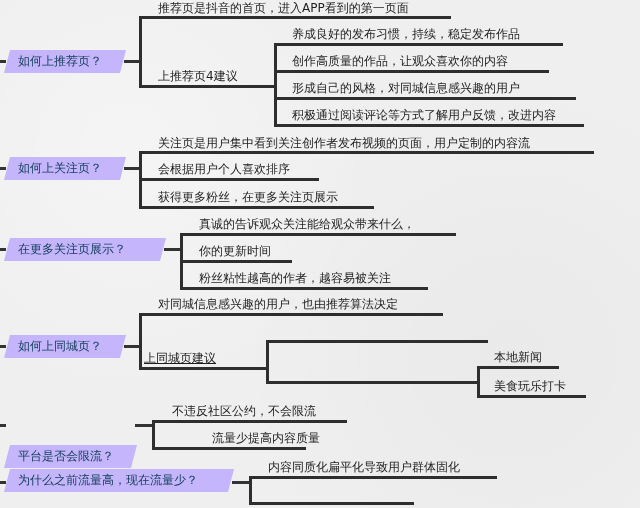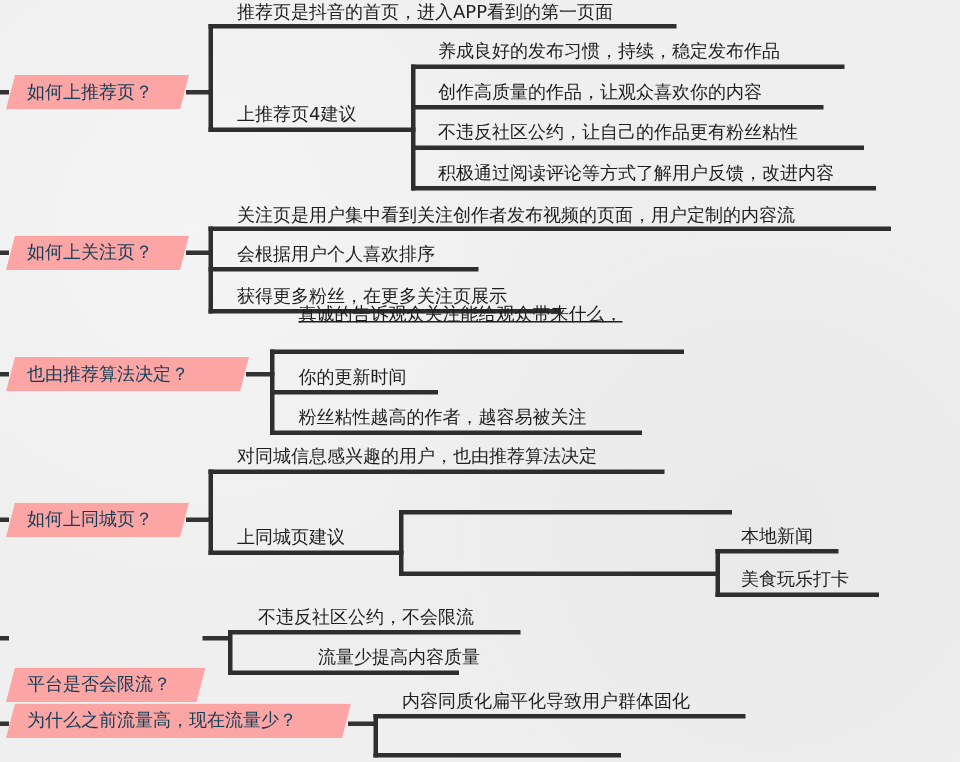--- a/index.html
+++ b/index.html
@@ -6,21 +6,21 @@
   body {
     width:640px; height:508px; overflow:hidden; position:relative;
     background:#efefef;
     background-image: radial-gradient(circle at 20% 30%, rgba(255,255,255,0.35) 0, rgba(255,255,255,0) 40%),
                       radial-gradient(circle at 80% 70%, rgba(0,0,0,0.025) 0, rgba(0,0,0,0) 45%);
     font-family: "DejaVu Sans", "Liberation Sans", sans-serif;
   }
   #canvas { position:absolute; left:0; top:0; width:640px; height:508px; }
   .root {
     position:absolute; height:23px; line-height:23px;
-    background:#fca5a5; color:#123d57; font-size:12px;
+    background:#c4b5fd; color:#123d57; font-size:12px;
     padding-left:14px; box-sizing:border-box;
     clip-path: polygon(6px 0, 100% 0, calc(100% - 6px) 100%, 0 100%);
     white-space:nowrap;
   }
   .stub { position:absolute; height:3px; background:#333; }
   .hline { position:absolute; height:3px; background:#2e2e2e; }
   .vline { position:absolute; width:3px; background:#2e2e2e; }
   .label {
     position:absolute; font-size:12px; color:#1e1e1e; white-space:nowrap;
     line-height:14px;
@@ -39,54 +39,54 @@
   <div class="hline" style="left:139px;top:16px;width:312px;"></div>
   <div class="label" style="left:158px;top:1px;">推荐页是抖音的首页，进入APP看到的第一页面</div>
   <div class="hline" style="left:139px;top:85px;width:138px;"></div>
   <div class="label" style="left:158px;top:69px;">上推荐页4建议</div>
   <div class="vline" style="left:274px;top:43px;height:84px;"></div>
   <div class="hline" style="left:274px;top:43px;width:289px;"></div>
   <div class="label" style="left:292px;top:27px;">养成良好的发布习惯，持续，稳定发布作品</div>
   <div class="hline" style="left:274px;top:70px;width:275px;"></div>
   <div class="label" style="left:292px;top:54px;">创作高质量的作品，让观众喜欢你的内容</div>
   <div class="hline" style="left:274px;top:97px;width:302px;"></div>
-  <div class="label" style="left:292px;top:81px;">不违反社区公约，让自己的作品更有粉丝粘性</div>
+  <div class="label" style="left:292px;top:81px;">形成自己的风格，对同城信息感兴趣的用户</div>
   <div class="hline" style="left:274px;top:124px;width:310px;"></div>
   <div class="label" style="left:292px;top:108px;">积极通过阅读评论等方式了解用户反馈，改进内容</div>
 
   <div class="stub" style="left:0;top:167px;width:6px;"></div>
   <div class="root" style="left:4px;top:157px;width:122px;">如何上关注页？</div>
   <div class="stub" style="left:124px;top:167px;width:18px;"></div>
   <div class="vline" style="left:139px;top:151px;height:58px;"></div>
   <div class="hline" style="left:139px;top:151px;width:455px;"></div>
   <div class="label" style="left:158px;top:136px;">关注页是用户集中看到关注创作者发布视频的页面，用户定制的内容流</div>
   <div class="hline" style="left:139px;top:178px;width:180px;"></div>
   <div class="label" style="left:158px;top:162px;">会根据用户个人喜欢排序</div>
   <div class="hline" style="left:139px;top:206px;width:235px;"></div>
   <div class="label" style="left:158px;top:190px;">获得更多粉丝，在更多关注页展示</div>
 
   <div class="stub" style="left:0;top:248px;width:6px;"></div>
-  <div class="root" style="left:4px;top:238px;width:162px;">也由推荐算法决定？</div>
+  <div class="root" style="left:4px;top:238px;width:162px;">在更多关注页展示？</div>
   <div class="stub" style="left:164px;top:248px;width:19px;"></div>
   <div class="vline" style="left:180px;top:233px;height:57px;"></div>
   <div class="hline" style="left:180px;top:233px;width:276px;"></div>
-  <div class="label" style="left:199px;top:202px;text-decoration:underline;">真诚的告诉观众关注能给观众带来什么，</div>
+  <div class="label" style="left:199px;top:217px;">真诚的告诉观众关注能给观众带来什么，</div>
   <div class="hline" style="left:180px;top:260px;width:112px;"></div>
   <div class="label" style="left:199px;top:244px;">你的更新时间</div>
   <div class="hline" style="left:180px;top:287px;width:248px;"></div>
   <div class="label" style="left:199px;top:271px;">粉丝粘性越高的作者，越容易被关注</div>
 
   <div class="stub" style="left:0;top:345px;width:6px;"></div>
   <div class="root" style="left:4px;top:335px;width:122px;">如何上同城页？</div>
   <div class="stub" style="left:124px;top:345px;width:18px;"></div>
   <div class="vline" style="left:139px;top:313px;height:57px;"></div>
   <div class="hline" style="left:139px;top:313px;width:304px;"></div>
   <div class="label" style="left:158px;top:297px;">对同城信息感兴趣的用户，也由推荐算法决定</div>
   <div class="hline" style="left:139px;top:367px;width:130px;"></div>
-  <div class="label" style="left:158px;top:351px;">上同城页建议</div>
+  <div class="label" style="left:144px;top:351px;text-decoration:underline;">上同城页建议</div>
   <div class="vline" style="left:266px;top:340px;height:44px;"></div>
   <div class="hline" style="left:266px;top:340px;width:222px;"></div>
   <div class="hline" style="left:266px;top:381px;width:214px;"></div>
   <div class="vline" style="left:477px;top:366px;height:32px;"></div>
   <div class="hline" style="left:477px;top:366px;width:82px;"></div>
   <div class="label" style="left:494px;top:350px;">本地新闻</div>
   <div class="hline" style="left:477px;top:395px;width:109px;"></div>
   <div class="label" style="left:494px;top:379px;">美食玩乐打卡</div>
 
   <div class="stub" style="left:0;top:424px;width:6px;"></div>

